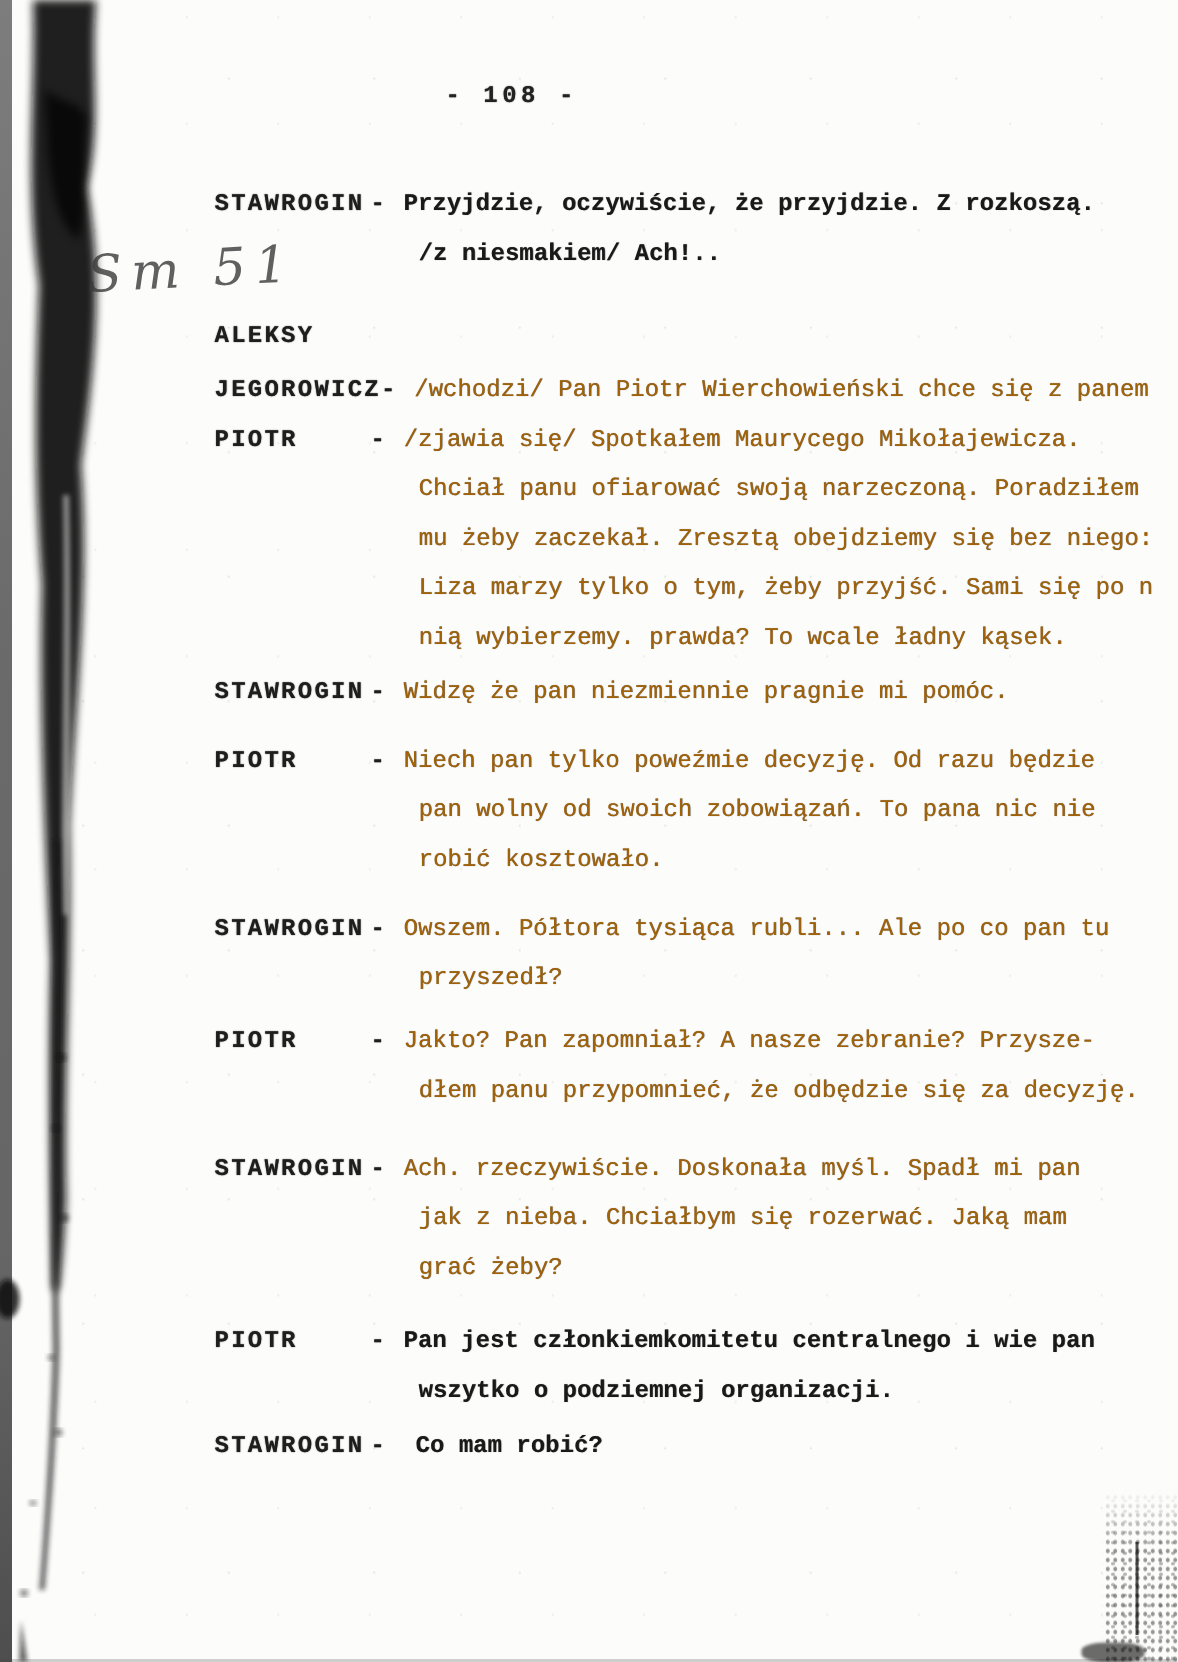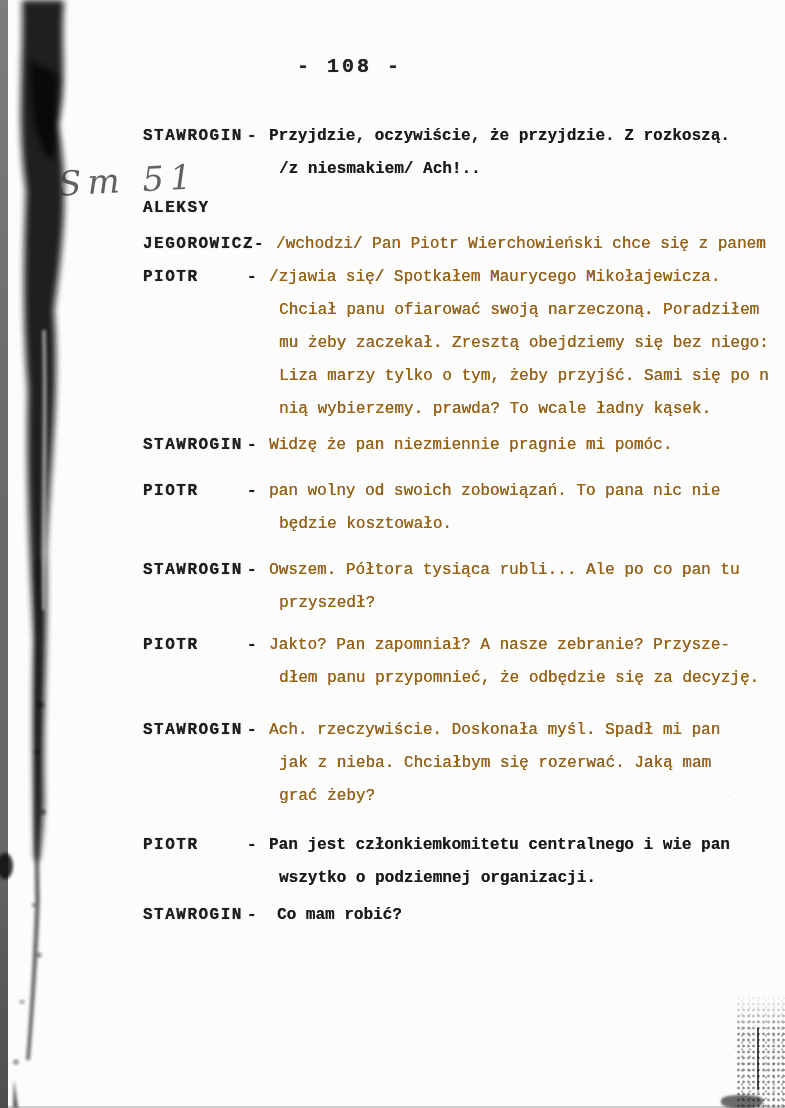--- a/index.html
+++ b/index.html
@@ -47,21 +47,21 @@
     background:rgba(10,10,10,.6);filter:blur(1.2px);border-radius:40%;
   }
   .bottom-edge{
     position:absolute;left:0;bottom:0;width:100%;height:2px;z-index:2;
     background:rgba(70,70,70,.25);
   }
 
   
   .page-number{
     position:absolute;left:297px;top:55px;z-index:4;
-    font-size:20px;font-weight:bold;letter-spacing:3px;color:#222;
+    font-size:16px;font-weight:bold;letter-spacing:3px;color:#222;
     text-shadow:0 0 .8px rgba(20,20,20,.8);
   }
   .handwritten{
     position:absolute;left:58px;top:160px;z-index:4;
     font-family:"DejaVu Serif",serif;font-style:italic;
     font-size:34px;color:#3a3a3a;letter-spacing:6px;
     transform:rotate(-3deg);opacity:.8;
   }
   .entries{
     position:absolute;left:143px;top:120px;width:640px;z-index:4;
@@ -78,21 +78,21 @@
     font-size:16px;font-weight:bold;line-height:33px;color:#1e1e1e;
     text-shadow:0 0 .7px rgba(15,15,15,.8);
   }
   .lines{flex:1;min-width:0;}
   .line{
     font-size:16px;line-height:33px;color:#a16207;white-space:nowrap;
     text-shadow:.3px .3px .5px rgba(25,25,25,.65);
   }
   .line + .line{padding-left:10px;}
   
-  .entry:nth-child(2){margin-top:6px;}
+  .entry:nth-child(2){margin-top:22px;}
   .entry:nth-child(3){margin-top:3px;}
   .entry:nth-child(4){margin-top:0;}
   .entry:nth-child(5){margin-top:3px;}
   .entry:nth-child(6){margin-top:13px;}
   .entry:nth-child(7){margin-top:13px;}
   .entry:nth-child(8){margin-top:9px;}
   .entry:nth-child(9){margin-top:19px;}
   .entry:nth-child(10){margin-top:16px;}
   .entry:nth-child(11){margin-top:4px;}
   
@@ -191,22 +191,23 @@
     <div class="dash">-</div>
     <div class="lines">
         <div class="line">Widzę że pan niezmiennie pragnie mi pomóc.</div>
       </div>
   </div>
 
   <div class="entry">
     <div class="speaker">PIOTR</div>
     <div class="dash">-</div>
     <div class="lines">
+        <div class="line">Niech pan tylko poweźmie decyzję. Od razu będzie</div>
         <div class="line">pan wolny od swoich zobowiązań. To pana nic nie</div>
-        <div class="line">będzie kosztowało.</div>
+        <div class="line">robić kosztowało.</div>
       </div>
   </div>
 
   <div class="entry">
     <div class="speaker">STAWROGIN</div>
     <div class="dash">-</div>
     <div class="lines">
         <div class="line">Owszem. Półtora tysiąca rubli... Ale po co pan tu</div>
         <div class="line">przyszedł?</div>
       </div>

